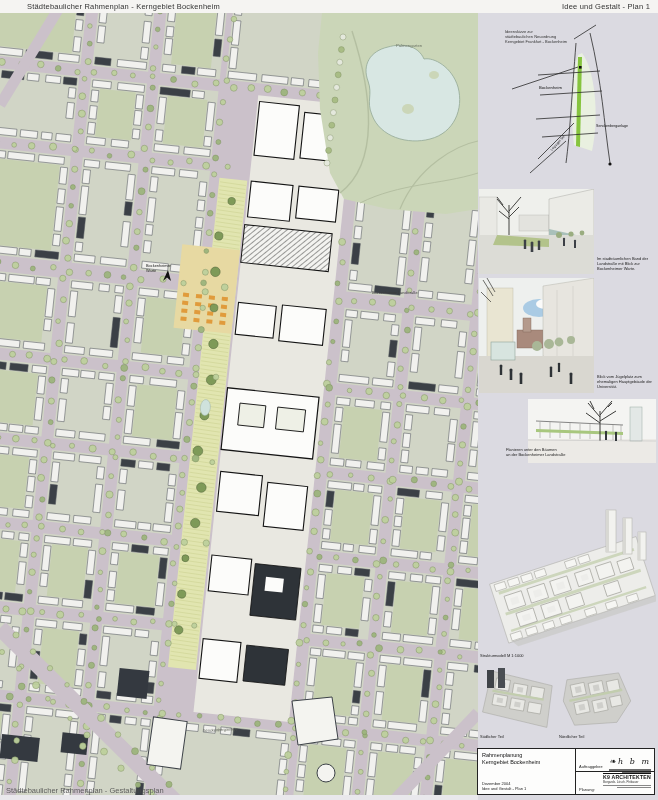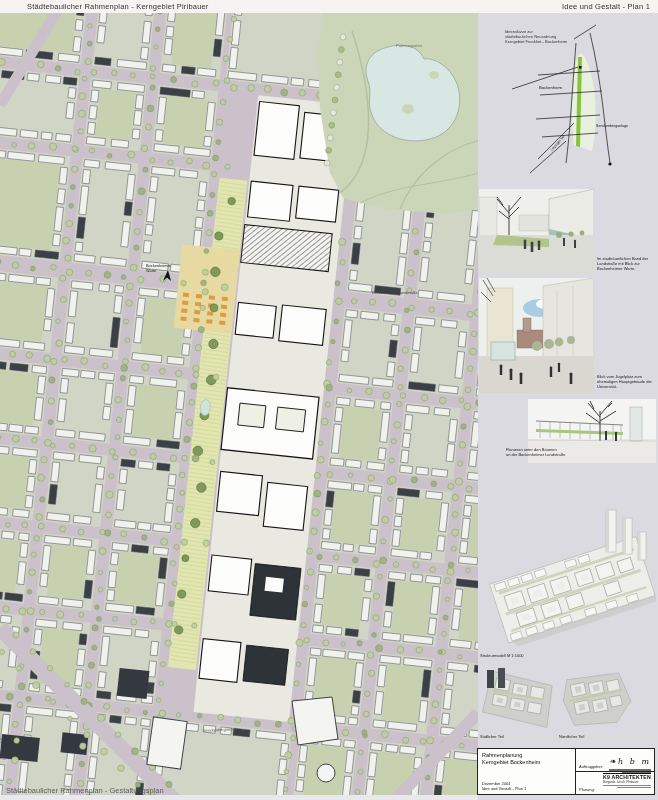--- a/index.html
+++ b/index.html
@@ -36,21 +36,21 @@
   .k9-name{font-size:5.2px;font-weight:bold;letter-spacing:.2px;color:#111;border-top:1px solid #111;}
   .k9-sub{font-size:3px;color:#333;}
   .microbar{height:1.6px;background:#6a6a6a;margin-top:1px;}
   .microbar.short{width:70%;margin-left:auto;}
   .microbar.k9b{background:#888;height:1.2px;}
 </style>
 </head>
 <body>
 
 <div class="header">
-  <div class="htitle left">Städtebaulicher Rahmenplan - Kerngebiet Piribauer</div>
+  <div class="htitle left">Städtebaulicher Rahmenplan - Kerngebiet Bockenheim</div>
   <div class="htitle right">Idee und Gestalt - Plan 1</div>
 </div>
 
 <div class="map-wrap">
 <svg id="map-svg" width="478" height="782" viewBox="0 0 478 782">
   <defs>
     <pattern id="hatch" width="4" height="4" patternUnits="userSpaceOnUse" patternTransform="rotate(45)">
       <rect width="4" height="4" fill="#f3f3f0"></rect>
       <line x1="0" y1="0" x2="0" y2="4" stroke="#4a4a4a" stroke-width="1.1"></line>
     </pattern>

